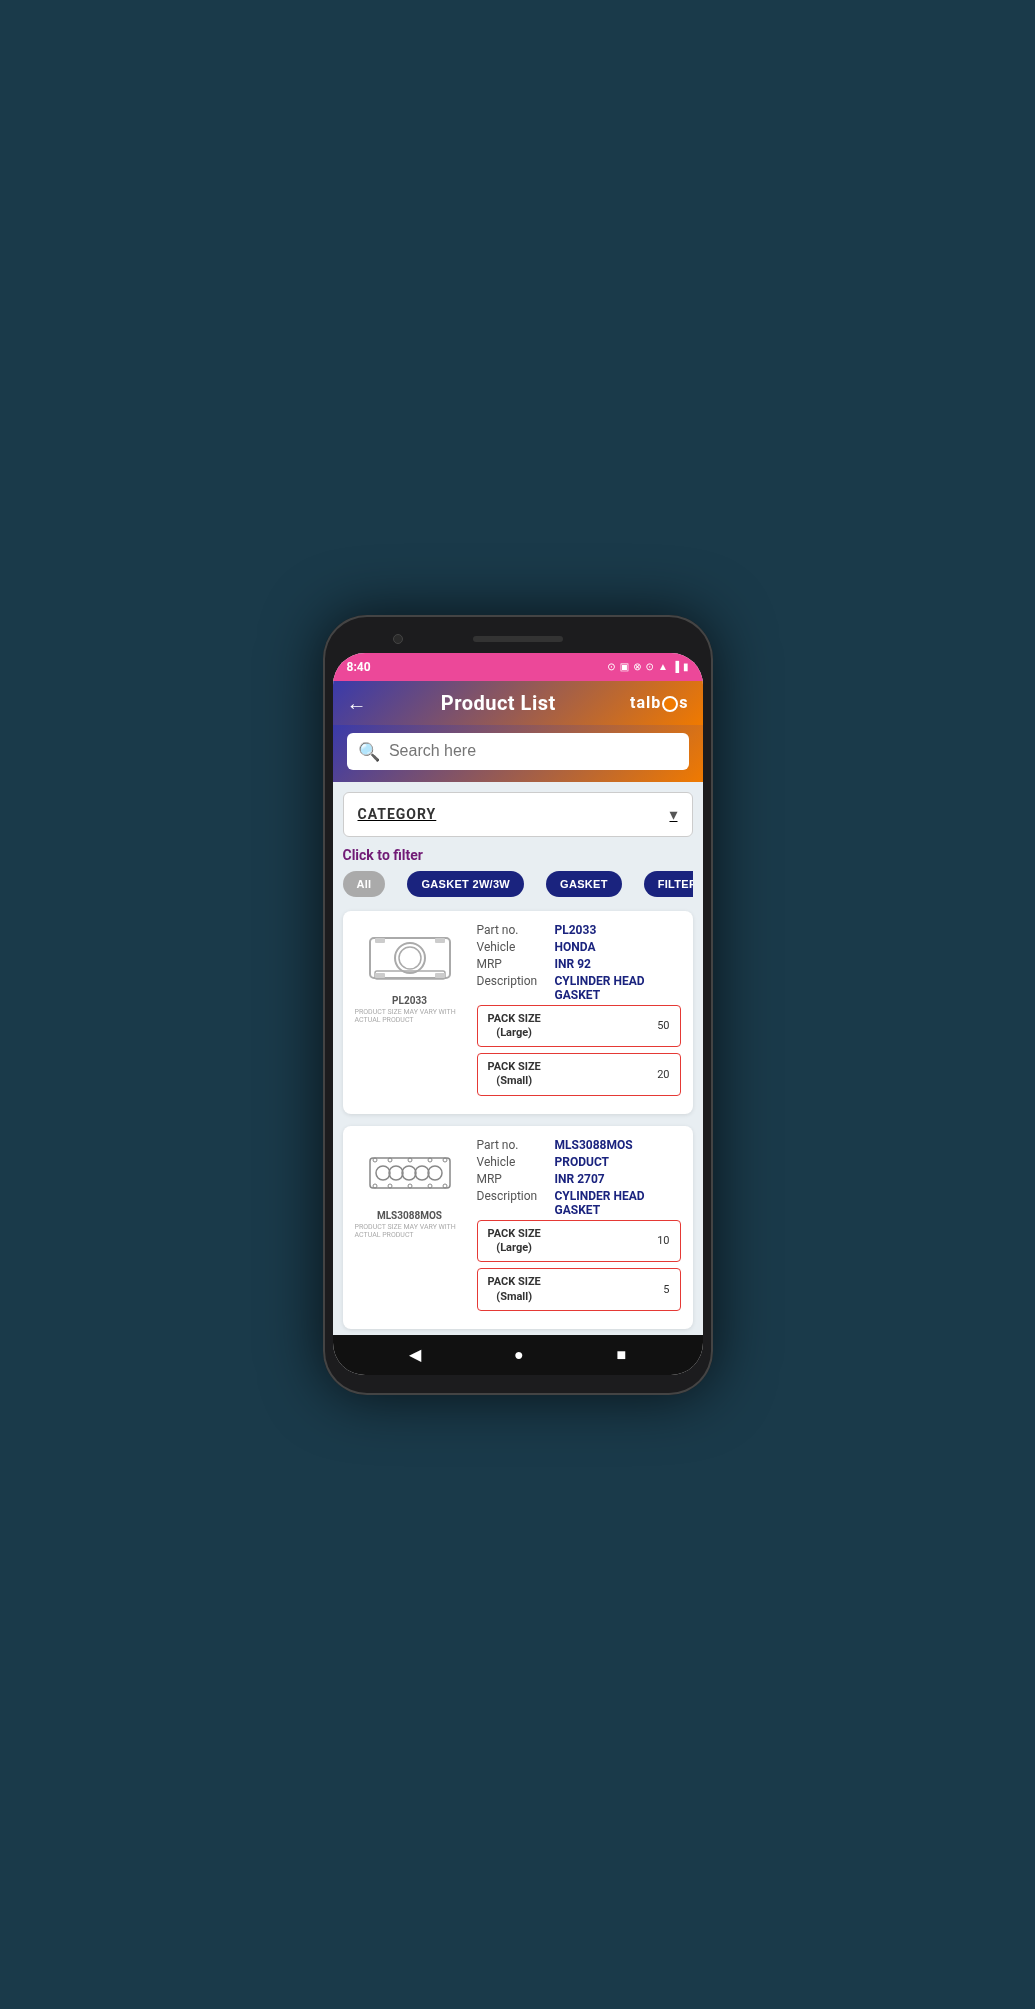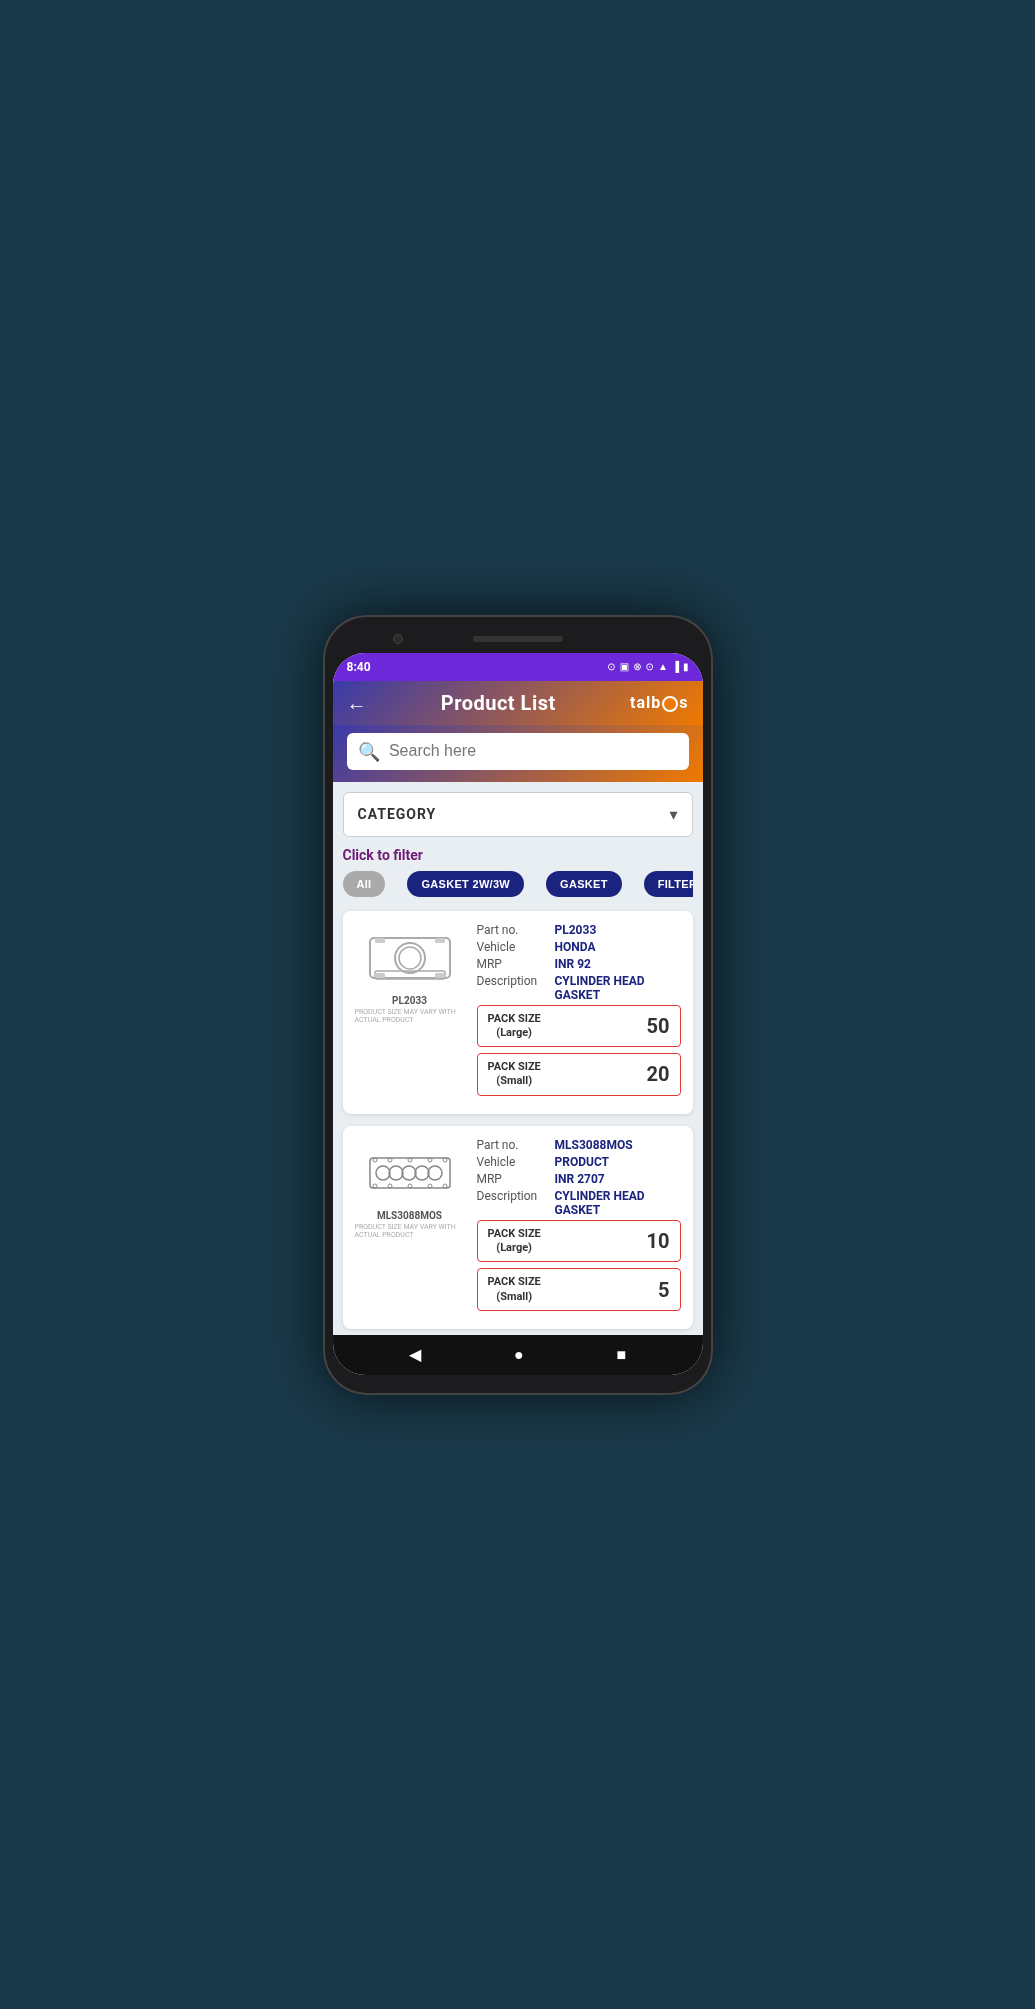--- a/index.html
+++ b/index.html
@@ -51,21 +51,21 @@
       flex: 1;
       background: #fff;
       border-radius: 32px;
       overflow: hidden;
       display: flex;
       flex-direction: column;
     }
 
     
     .status-bar {
-      background: #6d28d9;
+      background: #ec4899;
       display: flex;
       justify-content: space-between;
       align-items: center;
       padding: 4px 14px;
       height: 28px;
     }
     .status-time {
       color: white;
       font-size: 12px;
       font-weight: bold;
@@ -154,20 +154,21 @@
     .category-dropdown {
       background: white;
       border: 1px solid #ccc;
       border-radius: 6px;
       padding: 12px 14px;
       display: flex;
       justify-content: space-between;
       align-items: center;
       margin-bottom: 10px;
       cursor: pointer;
+      text-decoration: underline;
     }
     .category-label {
       font-size: 14px;
       font-weight: bold;
       color: #333;
       letter-spacing: 1px;
     }
     .dropdown-arrow {
       font-size: 16px;
       color: #555;
@@ -266,22 +267,22 @@
       gap: 42px;
     }
     .pack-size-label {
       font-size: 11px;
       color: #333;
       font-weight: bold;
       text-align: center;
       line-height: 1.3;
     }
     .pack-size-value {
-      font-size: 20px;
-      font-weight: bold;
+      font-size: 11px;
+      font-weight: normal;
       color: #333;
     }
 
     
     .gasket-svg {
       width: 90px;
       height: 70px;
     }
 
     

